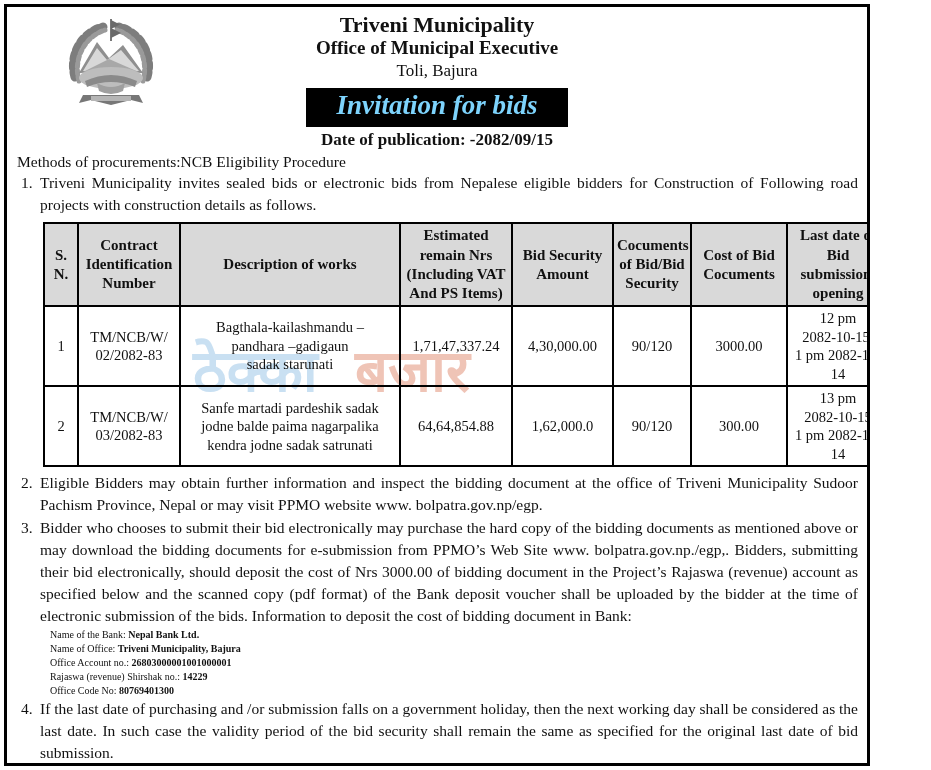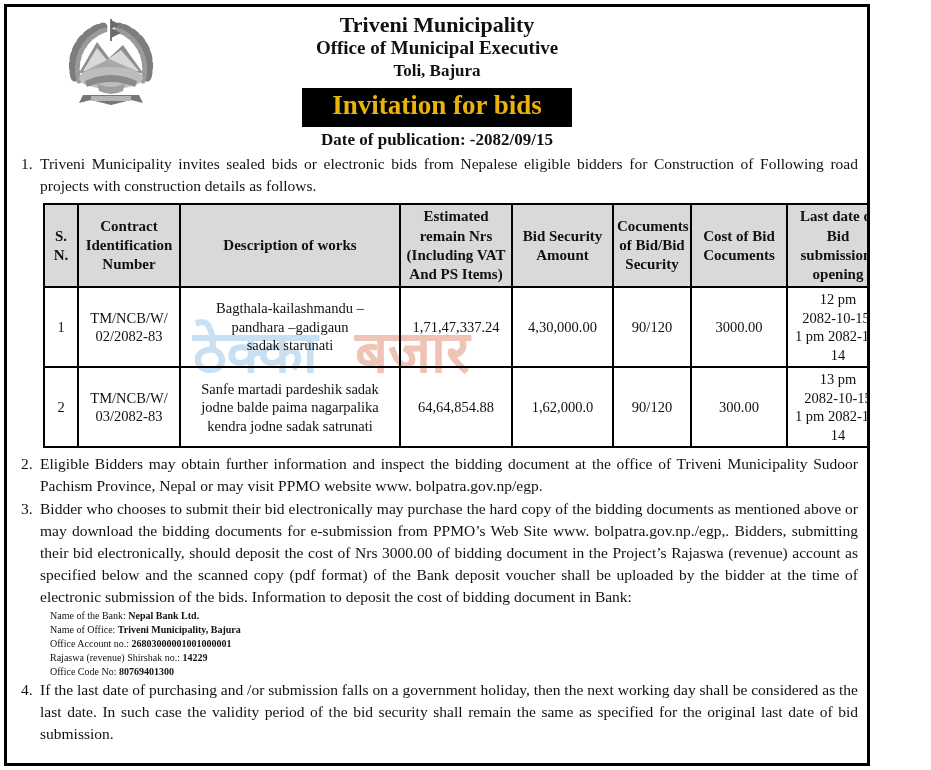--- a/index.html
+++ b/index.html
@@ -13,25 +13,25 @@
     border:3px solid #000; background:#fff;
     padding:5px 9px 3px 9px; overflow:hidden;
   }
   
   .logo {
     position:absolute; left:50px; top:8px; width:108px; height:100px;
   }
   .hdr { text-align:center; }
   .org   { font-size:22px; font-weight:bold; line-height:1.15; }
   .office{ font-size:19px; font-weight:bold; line-height:1.2; }
-  .loc   { font-size:17px; font-weight:bold; line-height:1.25; }
+  .loc   { font-size:17px; font-weight:normal; line-height:1.25; }
   .banner-wrap { text-align:center; margin:7px 0 3px 0; }
   .banner {
-    display:inline-block; background:#000; color:#eab308;
-    font-size:27px; font-weight:bold; padding:2px 30px 6px 30px;
+    display:inline-block; background:#000; color:#7dd3fc;
+    font-size:27px; font-weight:bold; padding:2px 30px 6px 30px;font-style:italic;
   }
   .pubdate { text-align:center; font-weight:bold; font-size:17px; margin:1px 0 3px 0; }
   .methods { font-size:15.5px; margin:1px 0 1px 1px; }
   
   .notice { display:flex; font-size:15.5px; line-height:1.42; margin:1px 0; }
   .notice .num { width:24px; flex:0 0 24px; padding-left:5px; }
   .notice .txt { flex:1; text-align:justify; }
   
   .tbl-zone { position:relative; margin:6px 0 5px 27px; width:845px; }
   .watermark {
@@ -100,20 +100,21 @@
     <div class="office">Office of Municipal Executive</div>
     <div class="loc">Toli, Bajura</div>
   </div>
 
   <div class="banner-wrap">
     <div class="banner">Invitation for bids</div>
   </div>
 
   <div class="pubdate">Date of publication: -2082/09/15</div>
 
+  <div class="methods">Methods of procurements:NCB Eligibility Procedure</div>
 
   <div class="notice">
     <span class="num">1.</span>
     <span class="txt">Triveni Municipality  invites sealed bids or electronic bids from Nepalese eligible bidders for Construction of Following road projects with construction details as follows.</span>
   </div>
 
   <div class="tbl-zone">
     <div class="watermark">
       <span class="wm1">ठेक्का</span>
       <span class="wm2">बजार</span>

